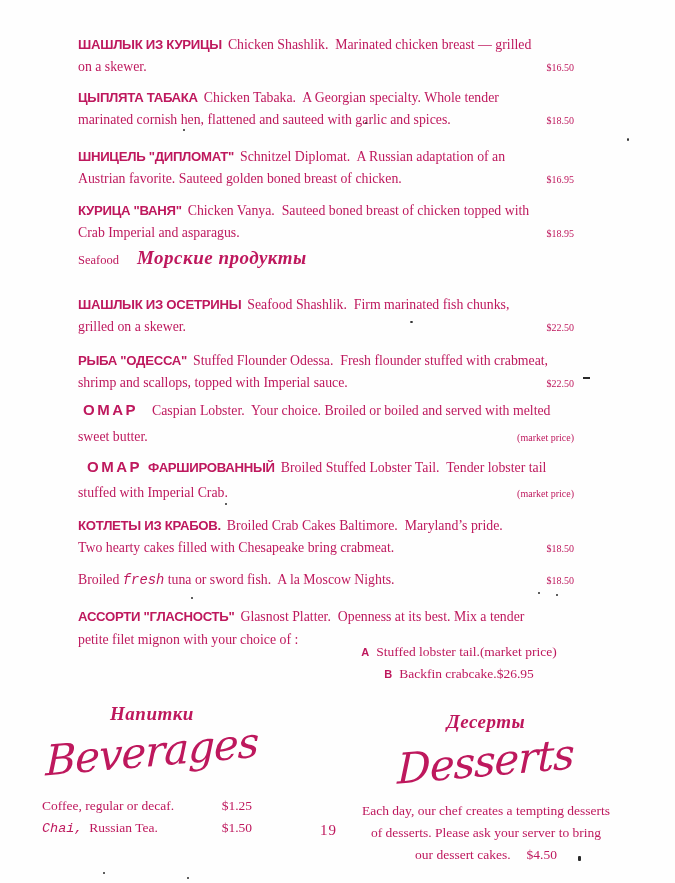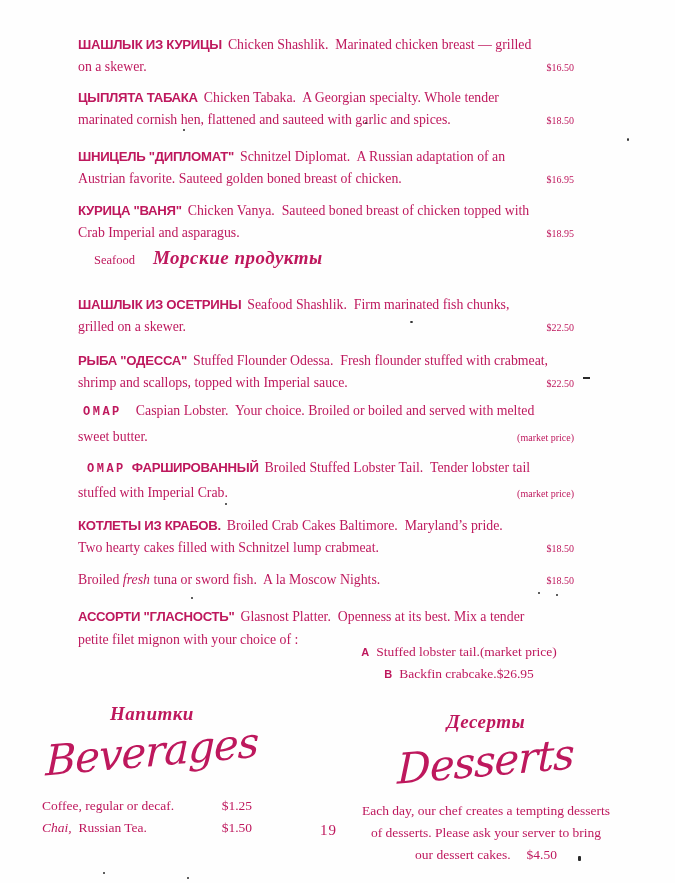--- a/index.html
+++ b/index.html
@@ -6,26 +6,26 @@
   html,body{margin:0;padding:0;background:#ffffff;}
   .page{
     position:relative;width:675px;height:883px;background:#fefefe;
     font-family:"Liberation Serif",serif;color:#be185d;overflow:hidden;
     -webkit-font-smoothing:antialiased;
   }
   .item{position:absolute;left:78px;width:496px;line-height:21.5px;}
   .l1{white-space:nowrap;}
   .l2{display:flex;justify-content:space-between;align-items:baseline;}
   .nm{font-family:"Liberation Sans",sans-serif;font-weight:700;font-size:13.2px;letter-spacing:-0.3px;margin-right:6px;white-space:pre;}
-  .nm-serif{font-family:Liberation Mono, monospace;font-weight:700;font-size:12px;letter-spacing:2.5px;margin-right:14px;white-space:pre;}
+  .nm-serif{font-family:Liberation Sans, sans-serif;font-weight:700;font-size:15px;letter-spacing:2.5px;margin-right:14px;white-space:pre;}
   .ds{font-size:13.8px;white-space:pre;}
   .pr{font-size:10px;white-space:pre;}
-  .em{font-style:italic;}
+  .em{font-style:italic;font-family:Liberation Mono, monospace;}
   .section{position:absolute;left:78px;top:247px;display:flex;align-items:baseline;gap:18px;}
-  .sec-en{font-size:12.5px;margin-left:16px;}
+  .sec-en{font-size:12.5px;}
   .ru-head{font-family:"Liberation Serif",serif;font-weight:700;font-style:italic;font-size:19px;letter-spacing:0.5px;white-space:pre;}
   .choice{position:absolute;left:344px;width:230px;display:flex;justify-content:center;align-items:baseline;line-height:19px;}
   .ch-label{font-family:"Liberation Sans",sans-serif;font-weight:700;font-size:11px;margin-right:7px;}
   .ch-text{font-size:13.5px;white-space:pre;}
   .ch-price{font-size:13.5px;white-space:pre;}
   .center-block{position:absolute;text-align:center;}
   .script{
     font-family:"DejaVu Serif",serif;font-style:italic;font-size:42px;line-height:52px;
     display:inline-block;transform:rotate(-5deg) skewX(-6deg);letter-spacing:-1px;
   }
@@ -105,21 +105,21 @@
     <div class="l1" style="height:26px"><span class="nm-serif" style="margin-left:9px;margin-right:6px">ОМАР</span><span class="nm">ФАРШИРОВАННЫЙ</span><span class="ds">Broiled Stuffed Lobster Tail.  Tender lobster tail</span></div>
     <div class="l2">
         <span class="ds">stuffed with Imperial Crab.</span>
         <span class="pr">(market price)</span>
       </div>
   </div>
 
   <div class="item" style="top:514px">
     <div class="l1"><span class="nm">КОТЛЕТЫ ИЗ КРАБОВ.</span><span class="ds">Broiled Crab Cakes Baltimore.  Maryland’s pride.</span></div>
     <div class="l2">
-        <span class="ds">Two hearty cakes filled with Schnitzel lump crabmeat.</span>
+        <span class="ds">Two hearty cakes filled with Chesapeake bring crabmeat.</span>
         <span class="pr">$18.50</span>
       </div>
   </div>
 
   <div class="item" style="top:569px">
     <div class="l2">
       <span class="ds"><span>Broiled </span><span class="em">fresh</span><span> tuna or sword fish.  A la Moscow Nights.</span></span>
       <span class="pr">$18.50</span>
     </div>
   </div>

